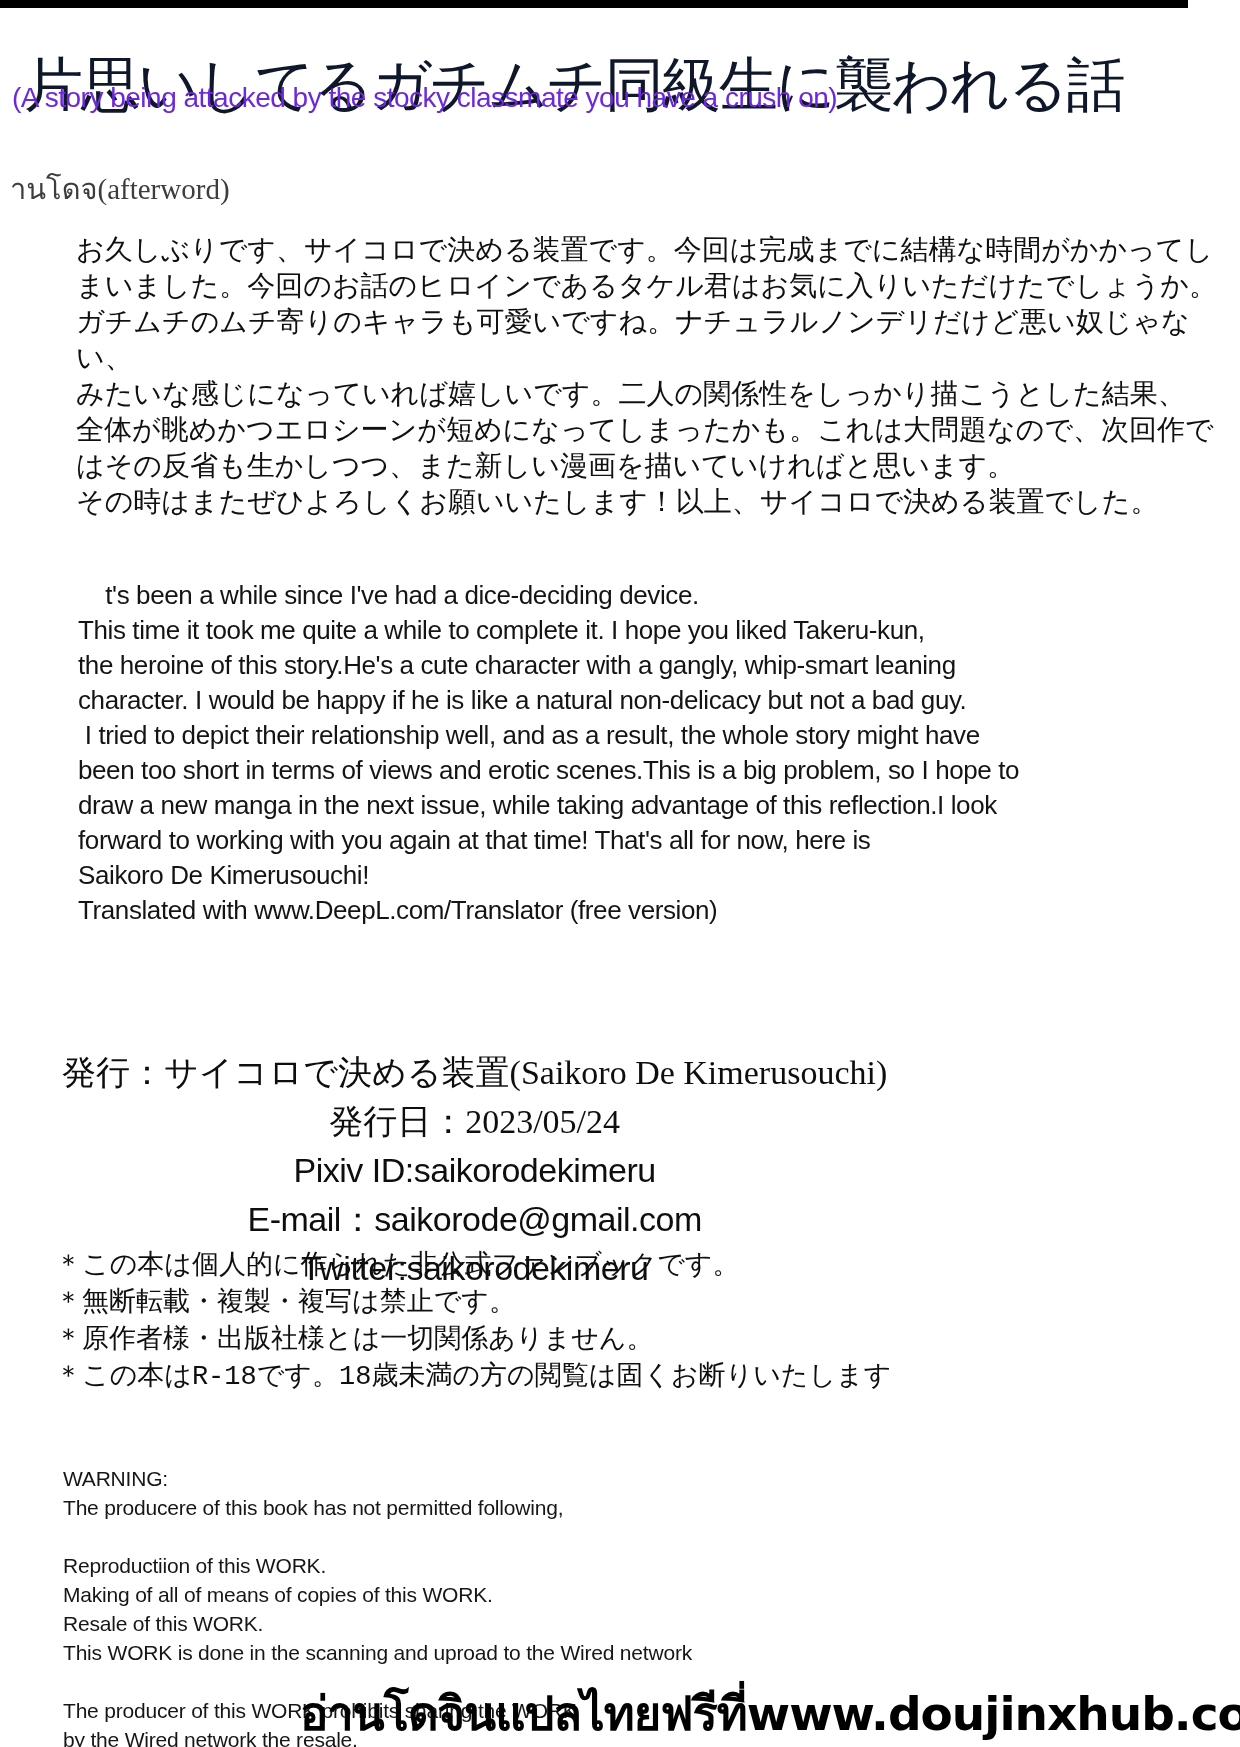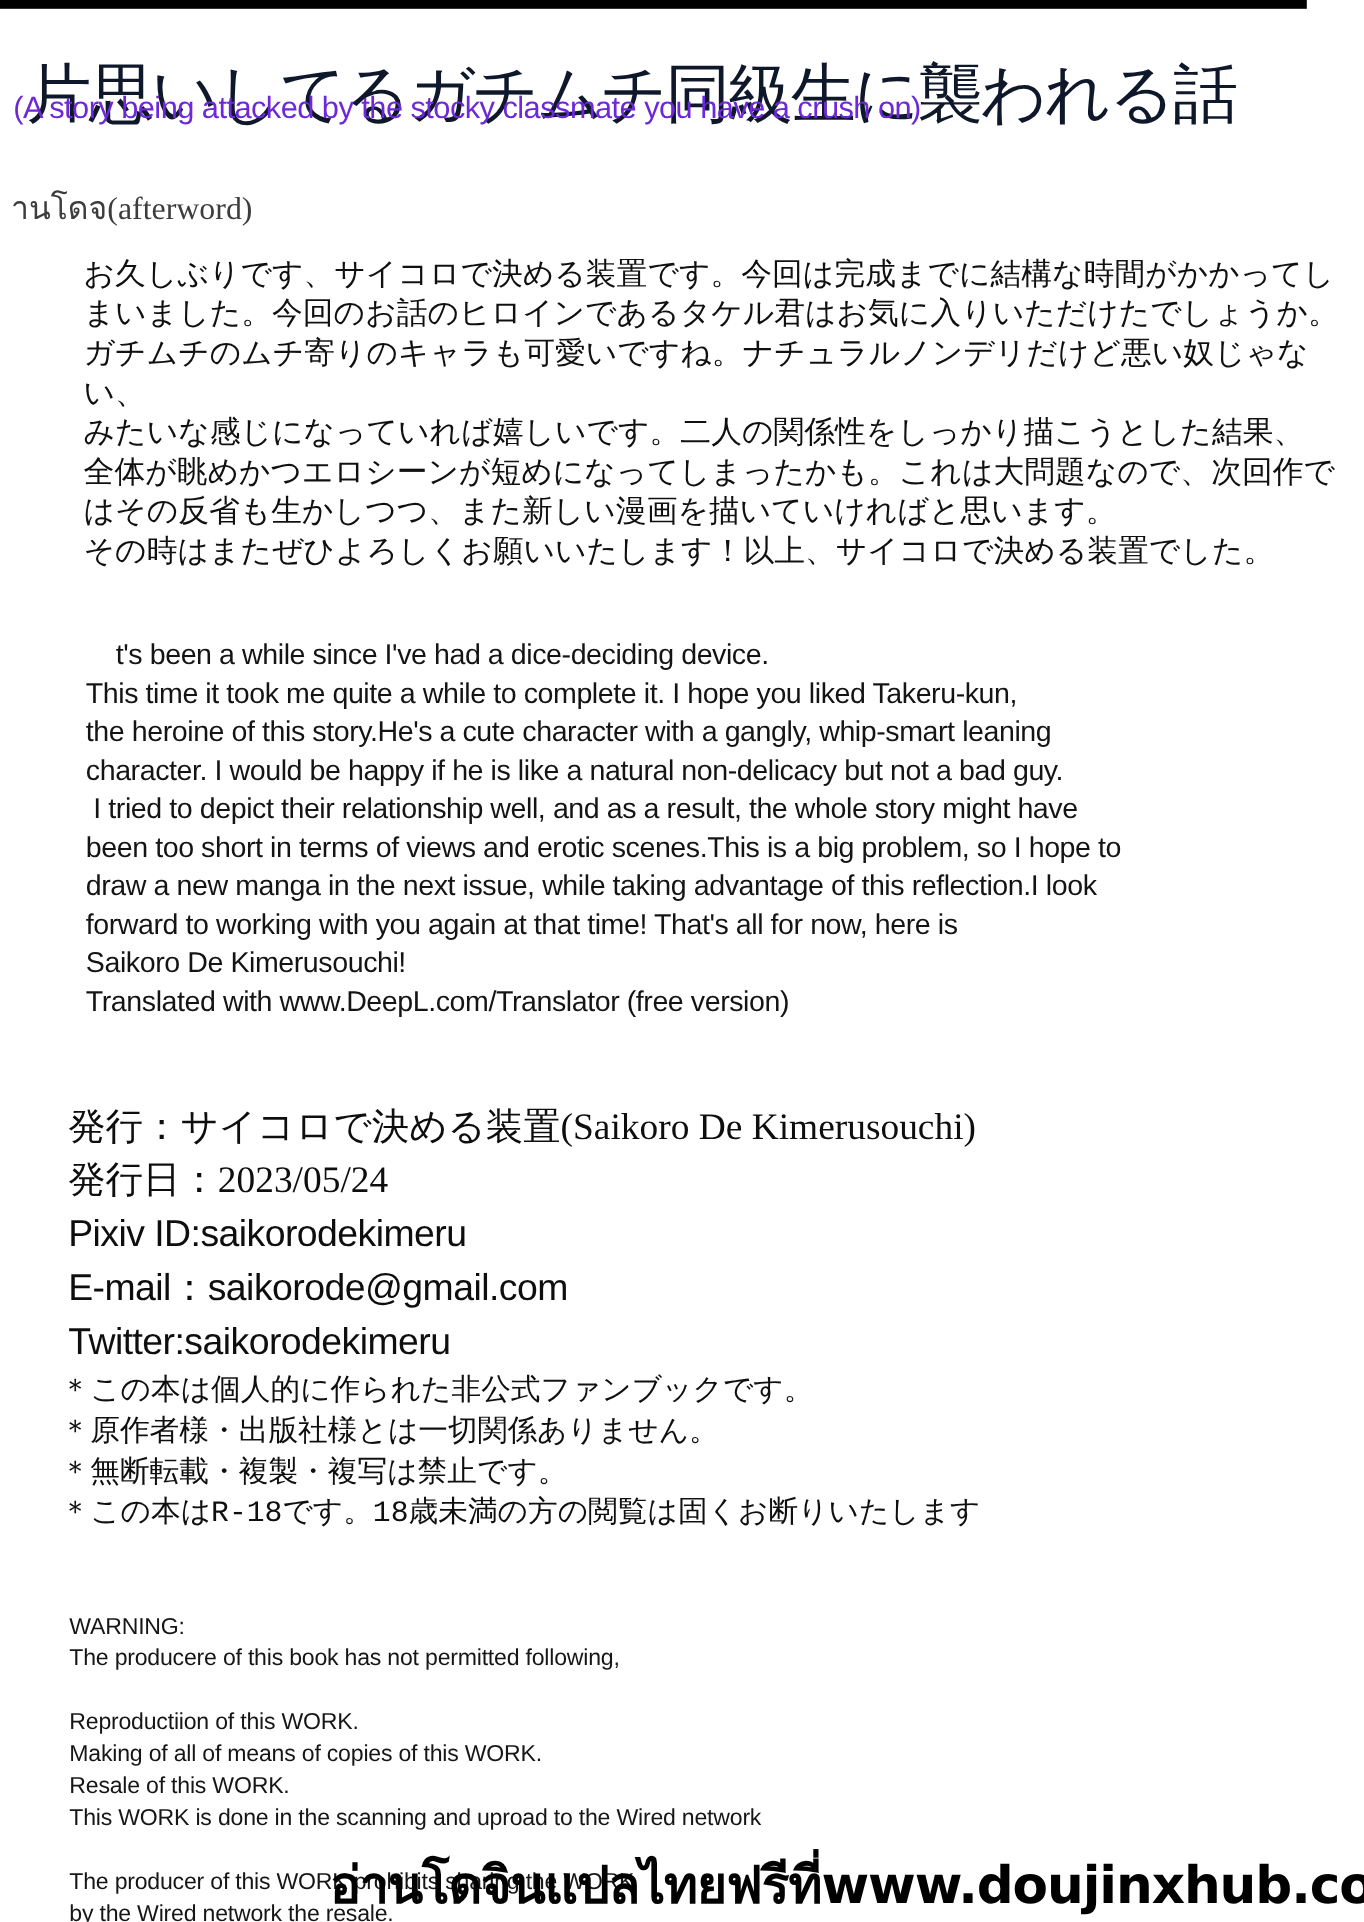--- a/index.html
+++ b/index.html
@@ -58,21 +58,21 @@
     position: absolute; top: 578px; left: 78px;
     width: 1140px;
     font-family: "Liberation Sans", "DejaVu Sans", sans-serif;
     font-size: 26px;
     line-height: 35px;
     letter-spacing: -0.4px;
     color: #141414;
     white-space: pre-wrap;
   }
 
-  .pub-block { position: absolute; left: 62px; top: 1000px; }
+  .pub-block { position: absolute; left: 62px; top: 1048px; text-align: center; }
   .pub-line {
     font-size: 34px;
     line-height: 49px;
     color: #0e0e0e;
     white-space: nowrap;
   }
   .pub-line.jp { font-family: "Liberation Serif", "DejaVu Serif", serif; }
   .pub-line.en { font-family: "Liberation Sans", "DejaVu Sans", sans-serif; letter-spacing: -0.5px; }
 
   .disclaimer-block {
@@ -141,22 +141,22 @@
 <div class="pub-block">
   <div class="pub-line jp">発行：サイコロで決める装置(Saikoro De Kimerusouchi)</div>
   <div class="pub-line jp">発行日：2023/05/24</div>
   <div class="pub-line en">Pixiv ID:saikorodekimeru</div>
   <div class="pub-line en">E-mail：saikorode@gmail.com</div>
   <div class="pub-line en">Twitter:saikorodekimeru</div>
 </div>
 
 <div class="disclaimer-block">
   <div class="disclaimer-line">＊この本は個人的に作られた非公式ファンブックです。</div>
+  <div class="disclaimer-line">＊無断転載・複製・複写は禁止です。</div>
   <div class="disclaimer-line">＊原作者様・出版社様とは一切関係ありません。</div>
-  <div class="disclaimer-line">＊無断転載・複製・複写は禁止です。</div>
   <div class="disclaimer-line">＊この本はR-18です。18歳未満の方の閲覧は固くお断りいたします</div>
 </div>
 
 <div class="warning-block">WARNING:
 The producere of this book has not permitted following,
 
 Reproductiion of this WORK.
 Making of all of means of copies of this WORK.
 Resale of this WORK.
 This WORK is done in the scanning and uproad to the Wired network

